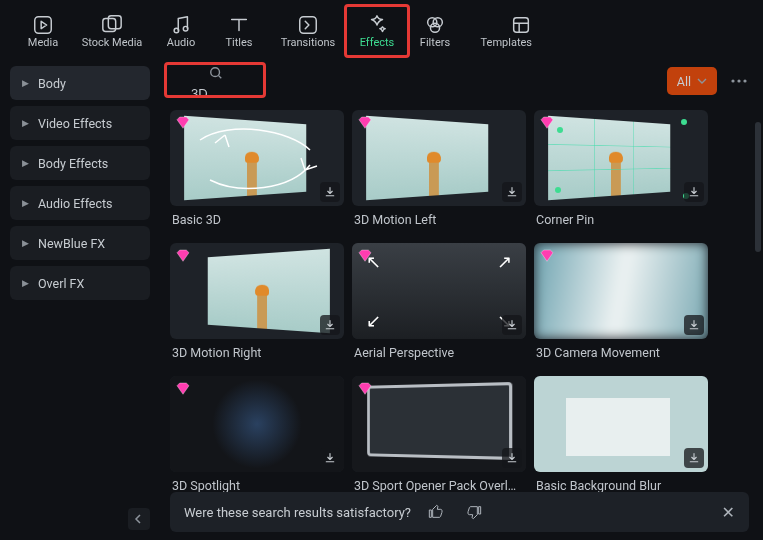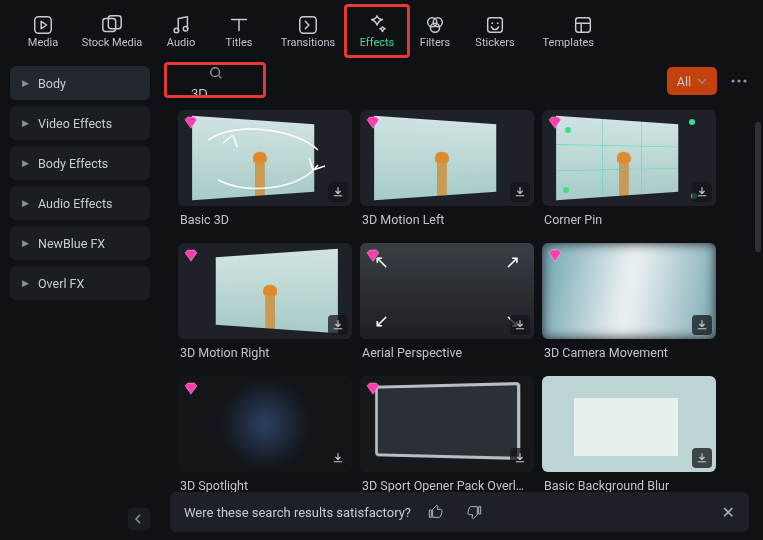--- a/index.html
+++ b/index.html
@@ -66,21 +66,21 @@
     margin-left:auto;
     height:28px; padding:0 10px;
     background:#c2410c; border-radius:5px;
     display:flex; align-items:center; gap:6px;
     cursor:pointer; font-size:12.5px;
   }
   .more { width:28px;height:28px;display:flex;align-items:center;justify-content:center;cursor:pointer;color:#8d949c;}
 
   
   .grid { display:grid; grid-template-columns: repeat(3, 174px); gap: 16px 8px; }
-  .card { display:flex; flex-direction:column; gap:6px;margin-left:8px; }
+  .card { display:flex; flex-direction:column; gap:6px; }
   .thumb {
     width:174px; height:96px;
     background:#1e2228; border-radius:6px;
     position:relative; overflow:hidden;
     cursor:pointer;
   }
   .thumb-inner { position:absolute; inset:0; }
   .gem {
     position:absolute; top:4px; left:4px;
     width:18px;height:18px; display:flex;align-items:center;justify-content:center;
@@ -193,31 +193,20 @@
     <div class="navbtn">
       <span class="nicon">
         <svg width="22" height="22" viewBox="0 0 24 24">
           <circle cx="9" cy="9" r="5" stroke="#c7ccd1" stroke-width="1.6" fill="none" stroke-linecap="round" stroke-linejoin="round"></circle>
           <circle cx="15" cy="9" r="5" stroke="#c7ccd1" stroke-width="1.6" fill="none" stroke-linecap="round" stroke-linejoin="round"></circle>
           <circle cx="12" cy="15" r="5" stroke="#c7ccd1" stroke-width="1.6" fill="none" stroke-linecap="round" stroke-linejoin="round"></circle>
         </svg>
       </span>
     <span class="nlabel">Filters</span>
     </div>
-    <div class="navbtn" style="width: 62px;">
-      <span class="nicon">
-        <svg width="22" height="22" viewBox="0 0 24 24">
-          <rect x="4" y="4" width="16" height="16" rx="3" stroke="#c7ccd1" stroke-width="1.6" fill="none" stroke-linecap="round" stroke-linejoin="round"></rect>
-          <circle cx="9" cy="10" r="1" fill="#c7ccd1"></circle>
-          <circle cx="15" cy="10" r="1" fill="#c7ccd1"></circle>
-          <path d="M8 14c1 2 3 3 4 3s3-1 4-3" stroke="#c7ccd1" stroke-width="1.6" fill="none" stroke-linecap="round" stroke-linejoin="round"></path>
-        </svg>
-      </span>
-    <span class="nlabel">Stickers</span>
-    </div>
     <div class="navbtn" style="width: 68px; align-items: flex-end;">
       <span class="nicon">
         <svg width="22" height="22" viewBox="0 0 24 24">
           <rect x="4" y="4" width="16" height="16" rx="3" stroke="#c7ccd1" stroke-width="1.6" fill="none" stroke-linecap="round" stroke-linejoin="round"></rect>
           <path d="M4 10h16M10 10v10" stroke="#c7ccd1" stroke-width="1.6" fill="none" stroke-linecap="round" stroke-linejoin="round"></path>
         </svg>
       </span>
     <span class="nlabel">Templates</span>
     </div>
   </div>

